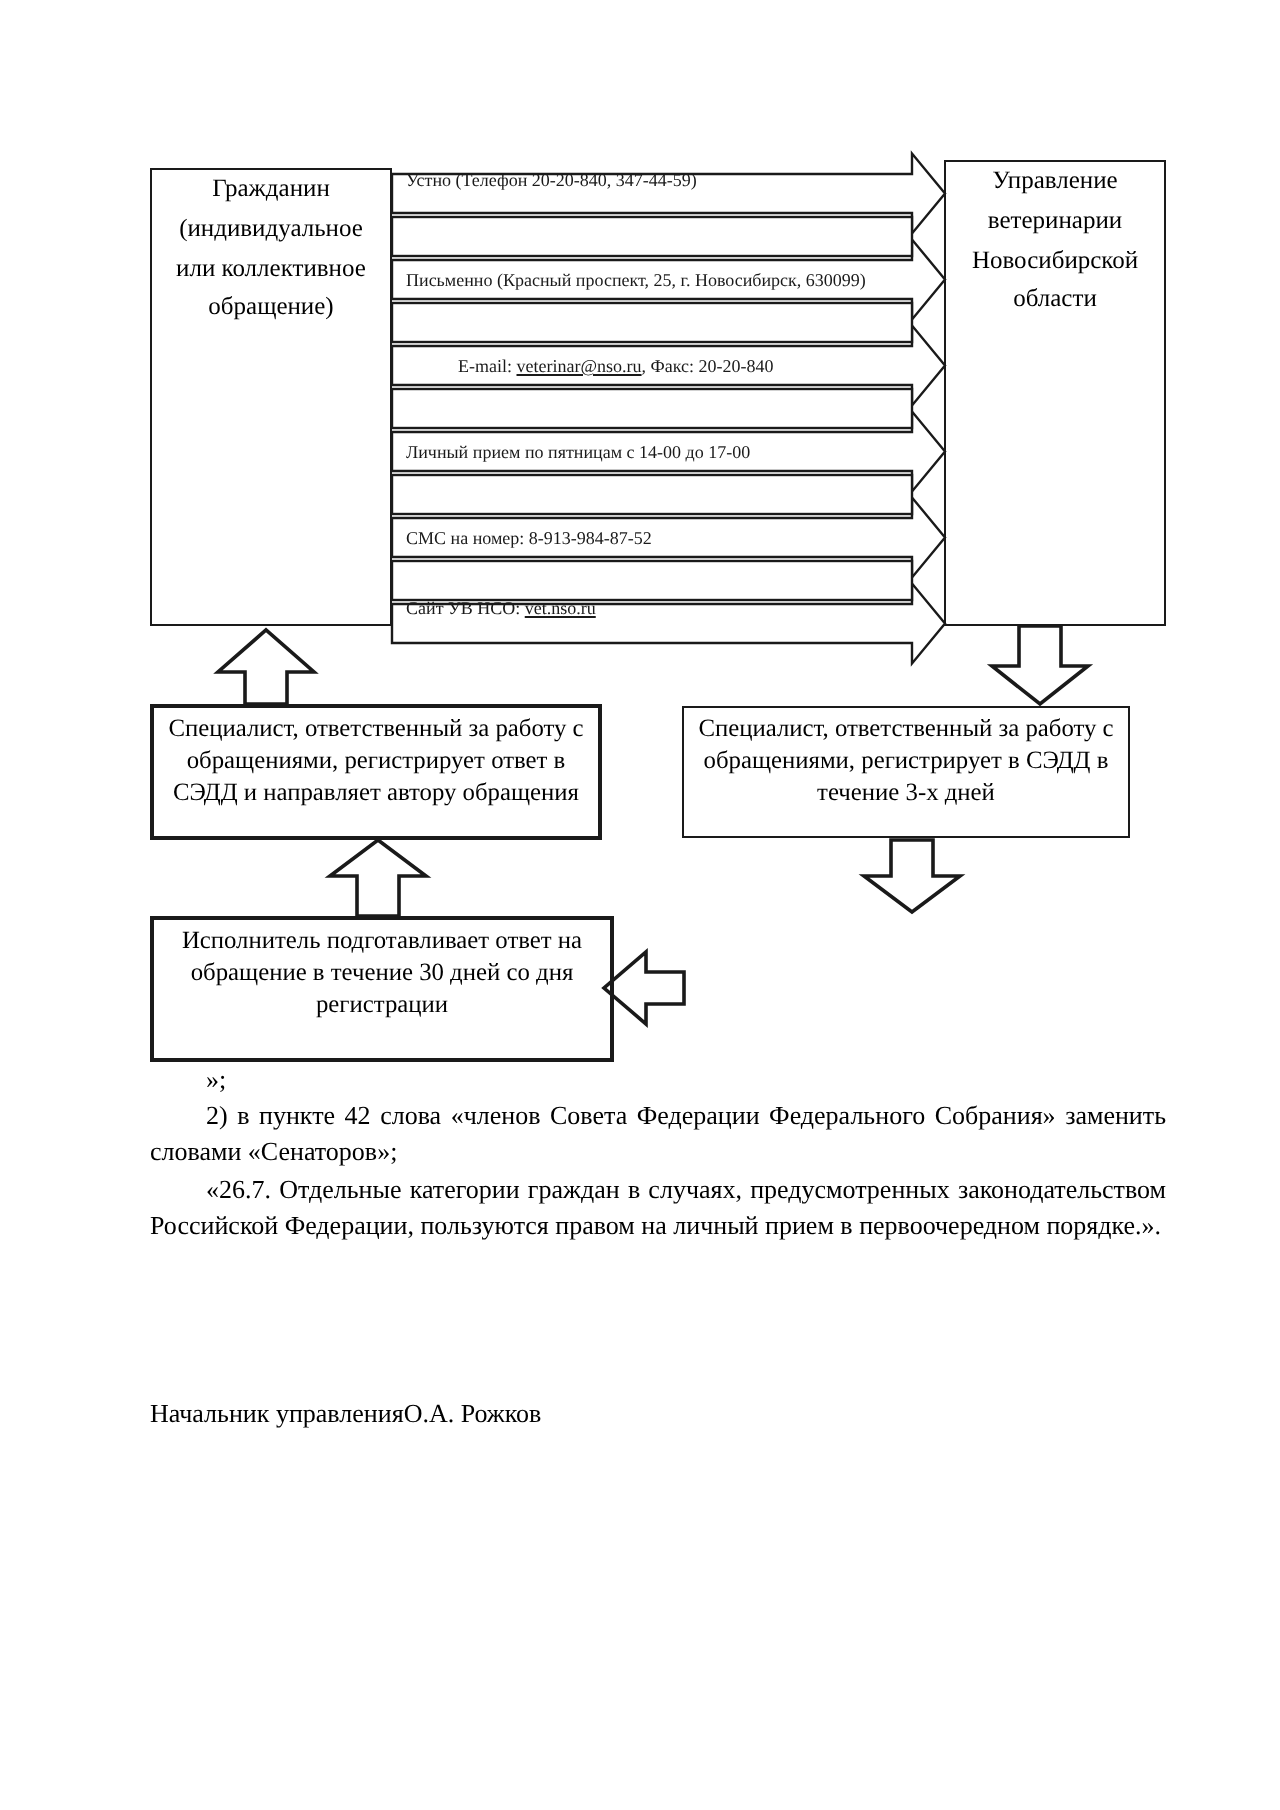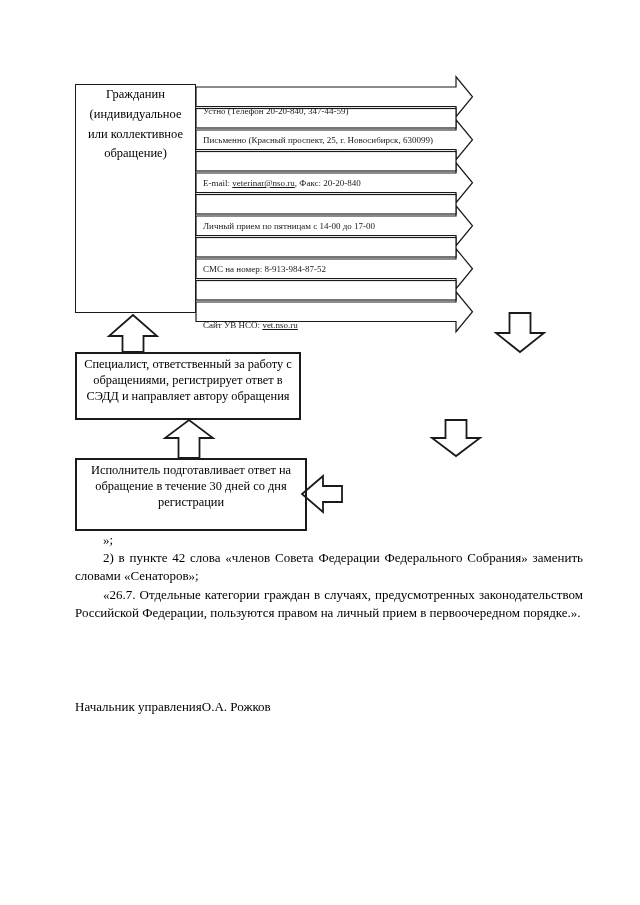--- a/index.html
+++ b/index.html
@@ -50,42 +50,48 @@
     <polygon class="blockarrow" points="122.5,352 122.5,336 109,336 133,315 157,336 143.5,336 143.5,352"></polygon>
     <polygon class="blockarrow" points="178.5,458 178.5,438 165,438 189,420 213,438 199.5,438 199.5,458"></polygon>
     <polygon class="blockarrow" points="509.5,313 509.5,333 496,333 520,352 544,333 530.5,333 530.5,313"></polygon>
     <polygon class="blockarrow" points="445.5,420 445.5,438 432,438 456,456 480,438 466.5,438 466.5,420"></polygon>
     <polygon class="blockarrow" points="342,486 323,486 323,476 302,494 323,512 323,502 342,502"></polygon>
   </svg>
 
   <div class="fbox bigbox thinbox" style="left:75px;top:84px;width:121px;height:229px;padding:0 6px;">
     <div class="inner">Гражданин (индивидуальное или коллективное обращение)</div>
   </div>
+  <div class="fbox bigbox thinbox" style="left:472px;top:80px;width:111px;height:233px;padding:0 5px;">
+    <div class="inner">Управление ветеринарии Новосибирской области</div>
+  </div>
 
-  <div class="chlabel" style="top:104px;">
+  <div class="chlabel" style="top:83px;">
     <span>Устно (Телефон 20-20-840, 347-44-59)</span><span class="lnk"></span><span></span>
   </div>
   <div class="chlabel" style="top:133px;">
     <span>Письменно (Красный проспект, 25, г. Новосибирск, 630099)</span><span class="lnk"></span><span></span>
   </div>
-  <div class="chlabel" style="top:176px;">
+  <div class="chlabel" style="top:176px;margin-left:26px;">
     <span>E-mail: </span><span class="lnk">veterinar@nso.ru</span><span>, Факс: 20-20-840</span>
   </div>
   <div class="chlabel" style="top:219px;">
     <span>Личный прием по пятницам с 14-00 до 17-00</span><span class="lnk"></span><span></span>
   </div>
   <div class="chlabel" style="top:262px;">
     <span>СМС на номер: 8-913-984-87-52</span><span class="lnk"></span><span></span>
   </div>
-  <div class="chlabel" style="top:318px;">
+  <div class="chlabel" style="top:297px;">
     <span>Сайт УВ НСО: </span><span class="lnk">vet.nso.ru</span><span></span>
   </div>
 
   <div class="fbox midbox" style="left:75px;top:352px;width:226px;height:68px;">
     <div class="inner">Специалист, ответственный за работу с обращениями, регистрирует ответ в СЭДД и направляет автору обращения</div>
+  </div>
+  <div class="fbox midbox thinbox" style="left:341px;top:353px;width:224px;height:66px;">
+    <div class="inner">Специалист, ответственный за работу с обращениями, регистрирует в СЭДД в течение 3-х дней</div>
   </div>
 
   <div class="fbox midbox" style="left:75px;top:458px;width:232px;height:73px;">
     <div class="inner">Исполнитель подготавливает ответ на обращение в течение 30 дней со дня регистрации</div>
   </div>
 
   <div class="body-text">
     <p>»;</p>
     <p>2) в пункте 42 слова «членов Совета Федерации Федерального Собрания» заменить словами «Сенаторов»;</p>
     <p>«26.7. Отдельные категории граждан в случаях, предусмотренных законодательством Российской Федерации, пользуются правом на личный прием в первоочередном порядке.».</p>

